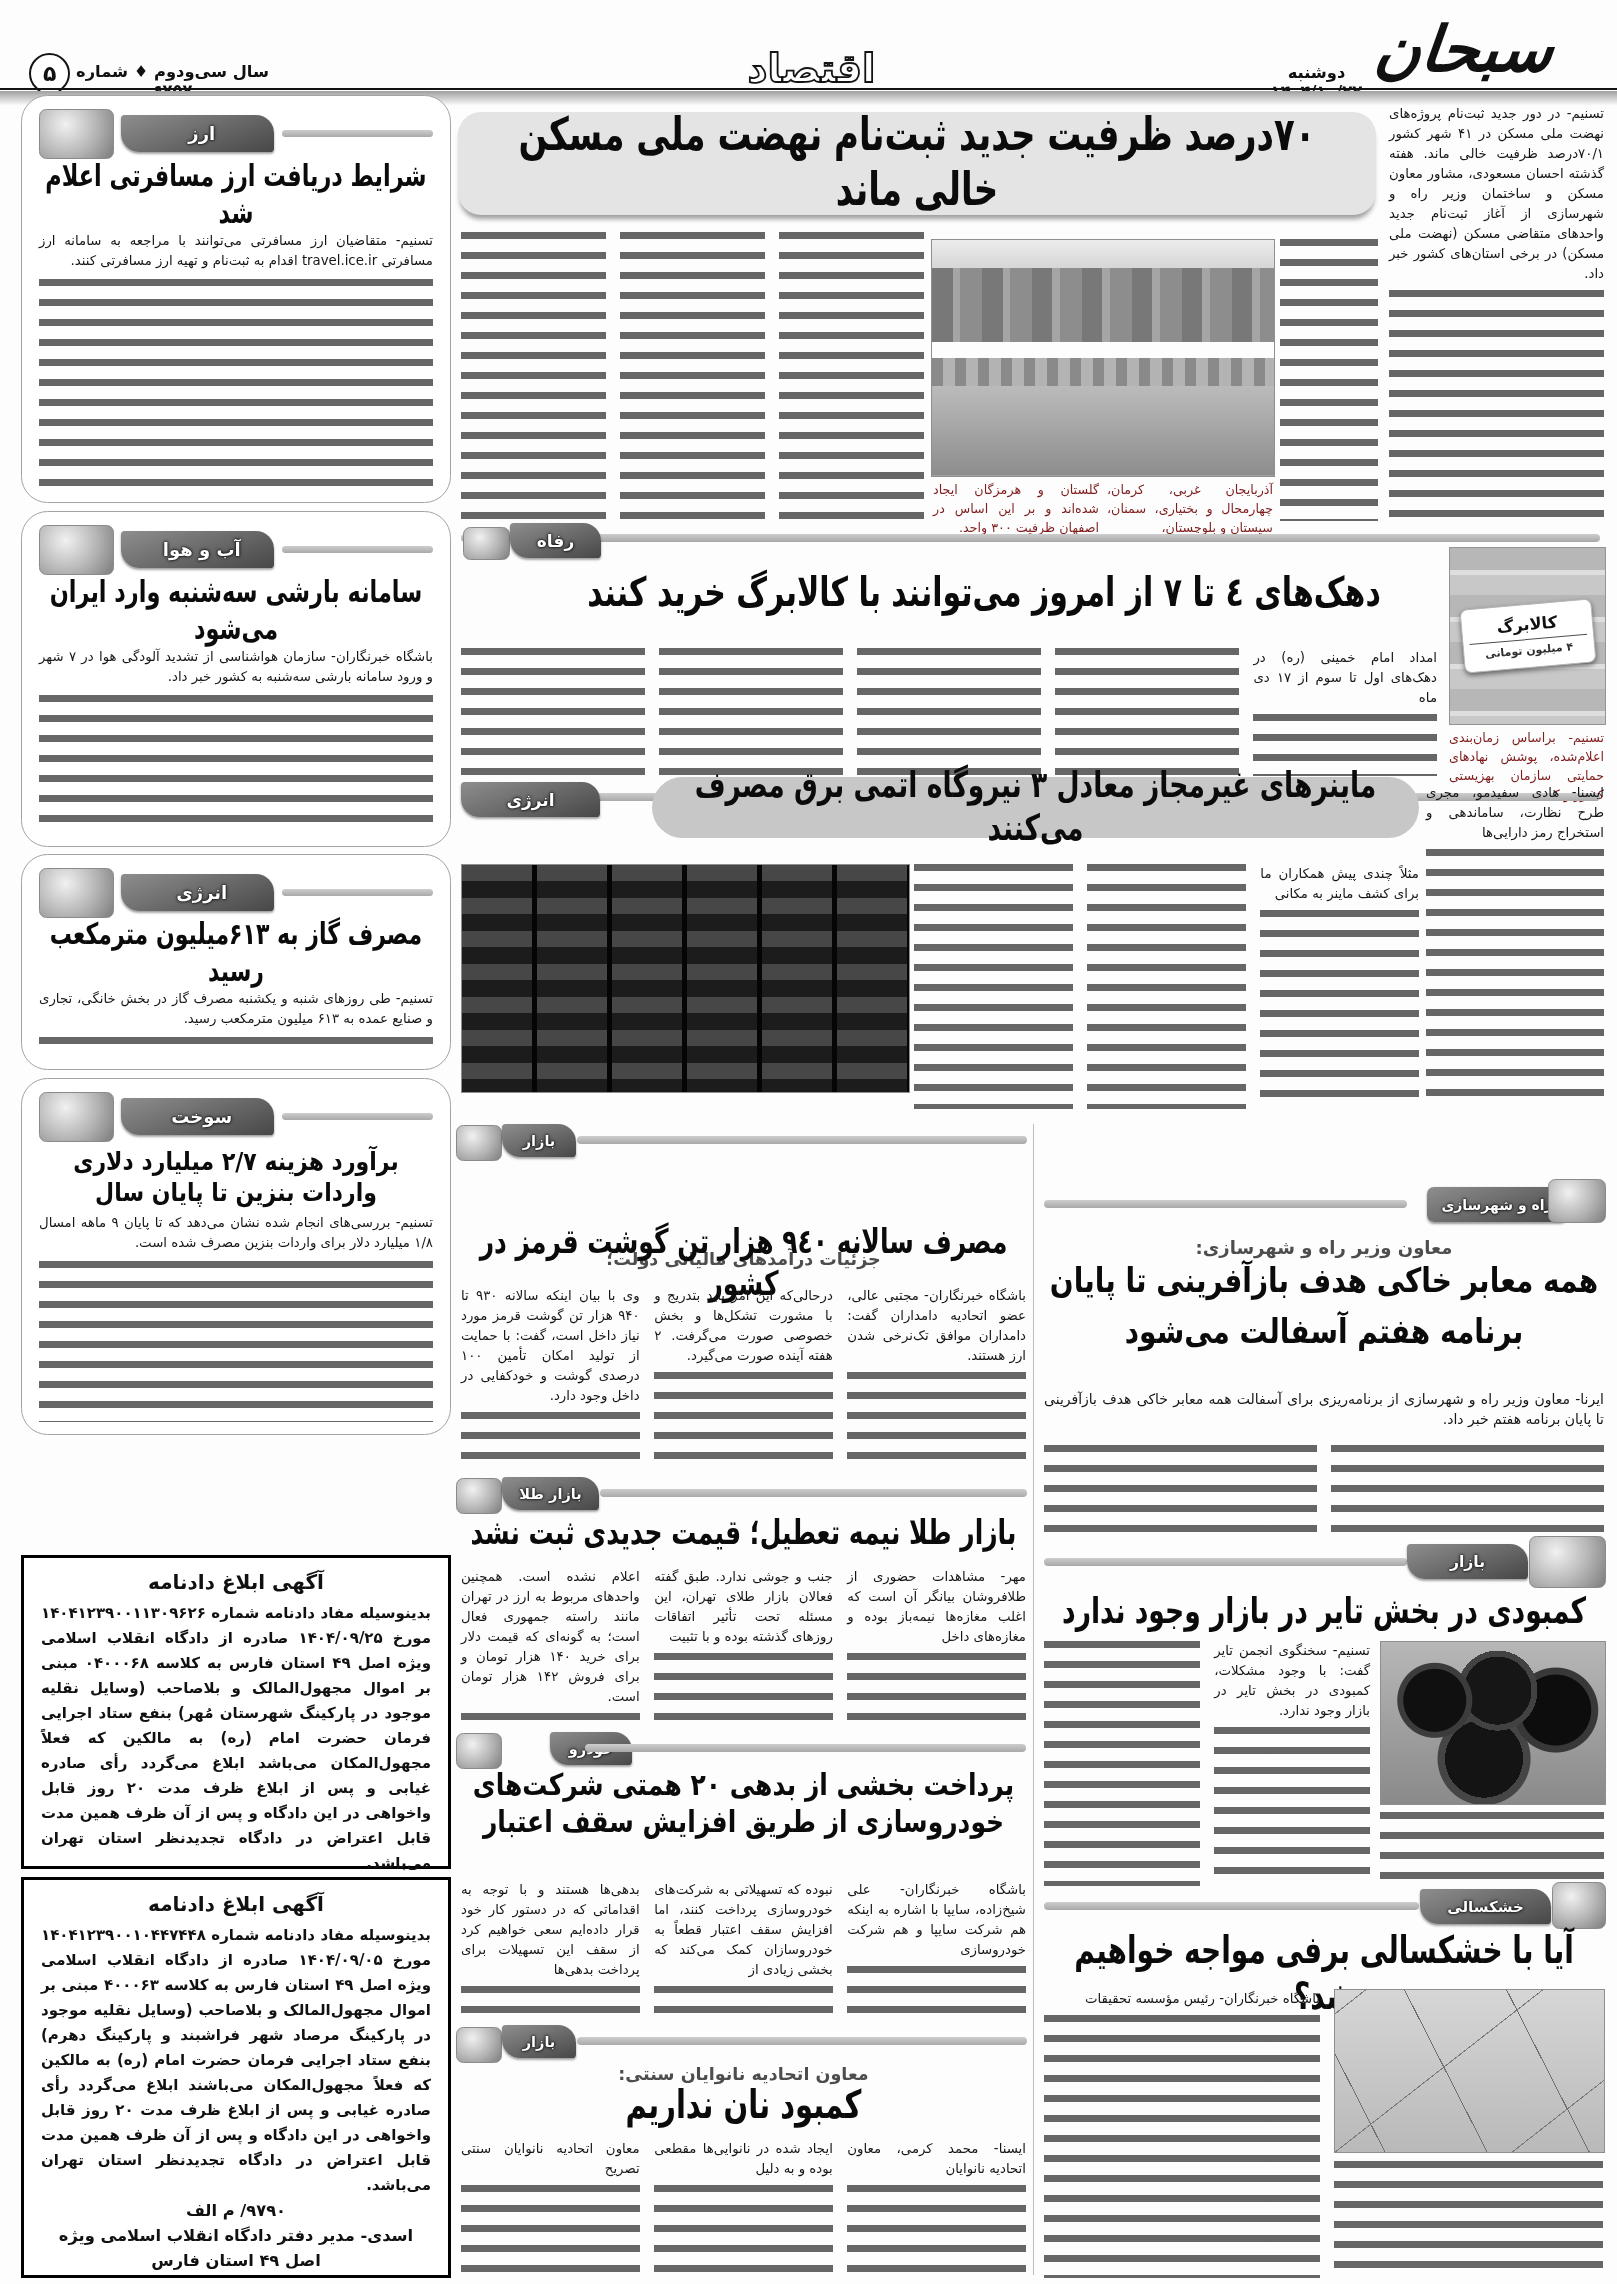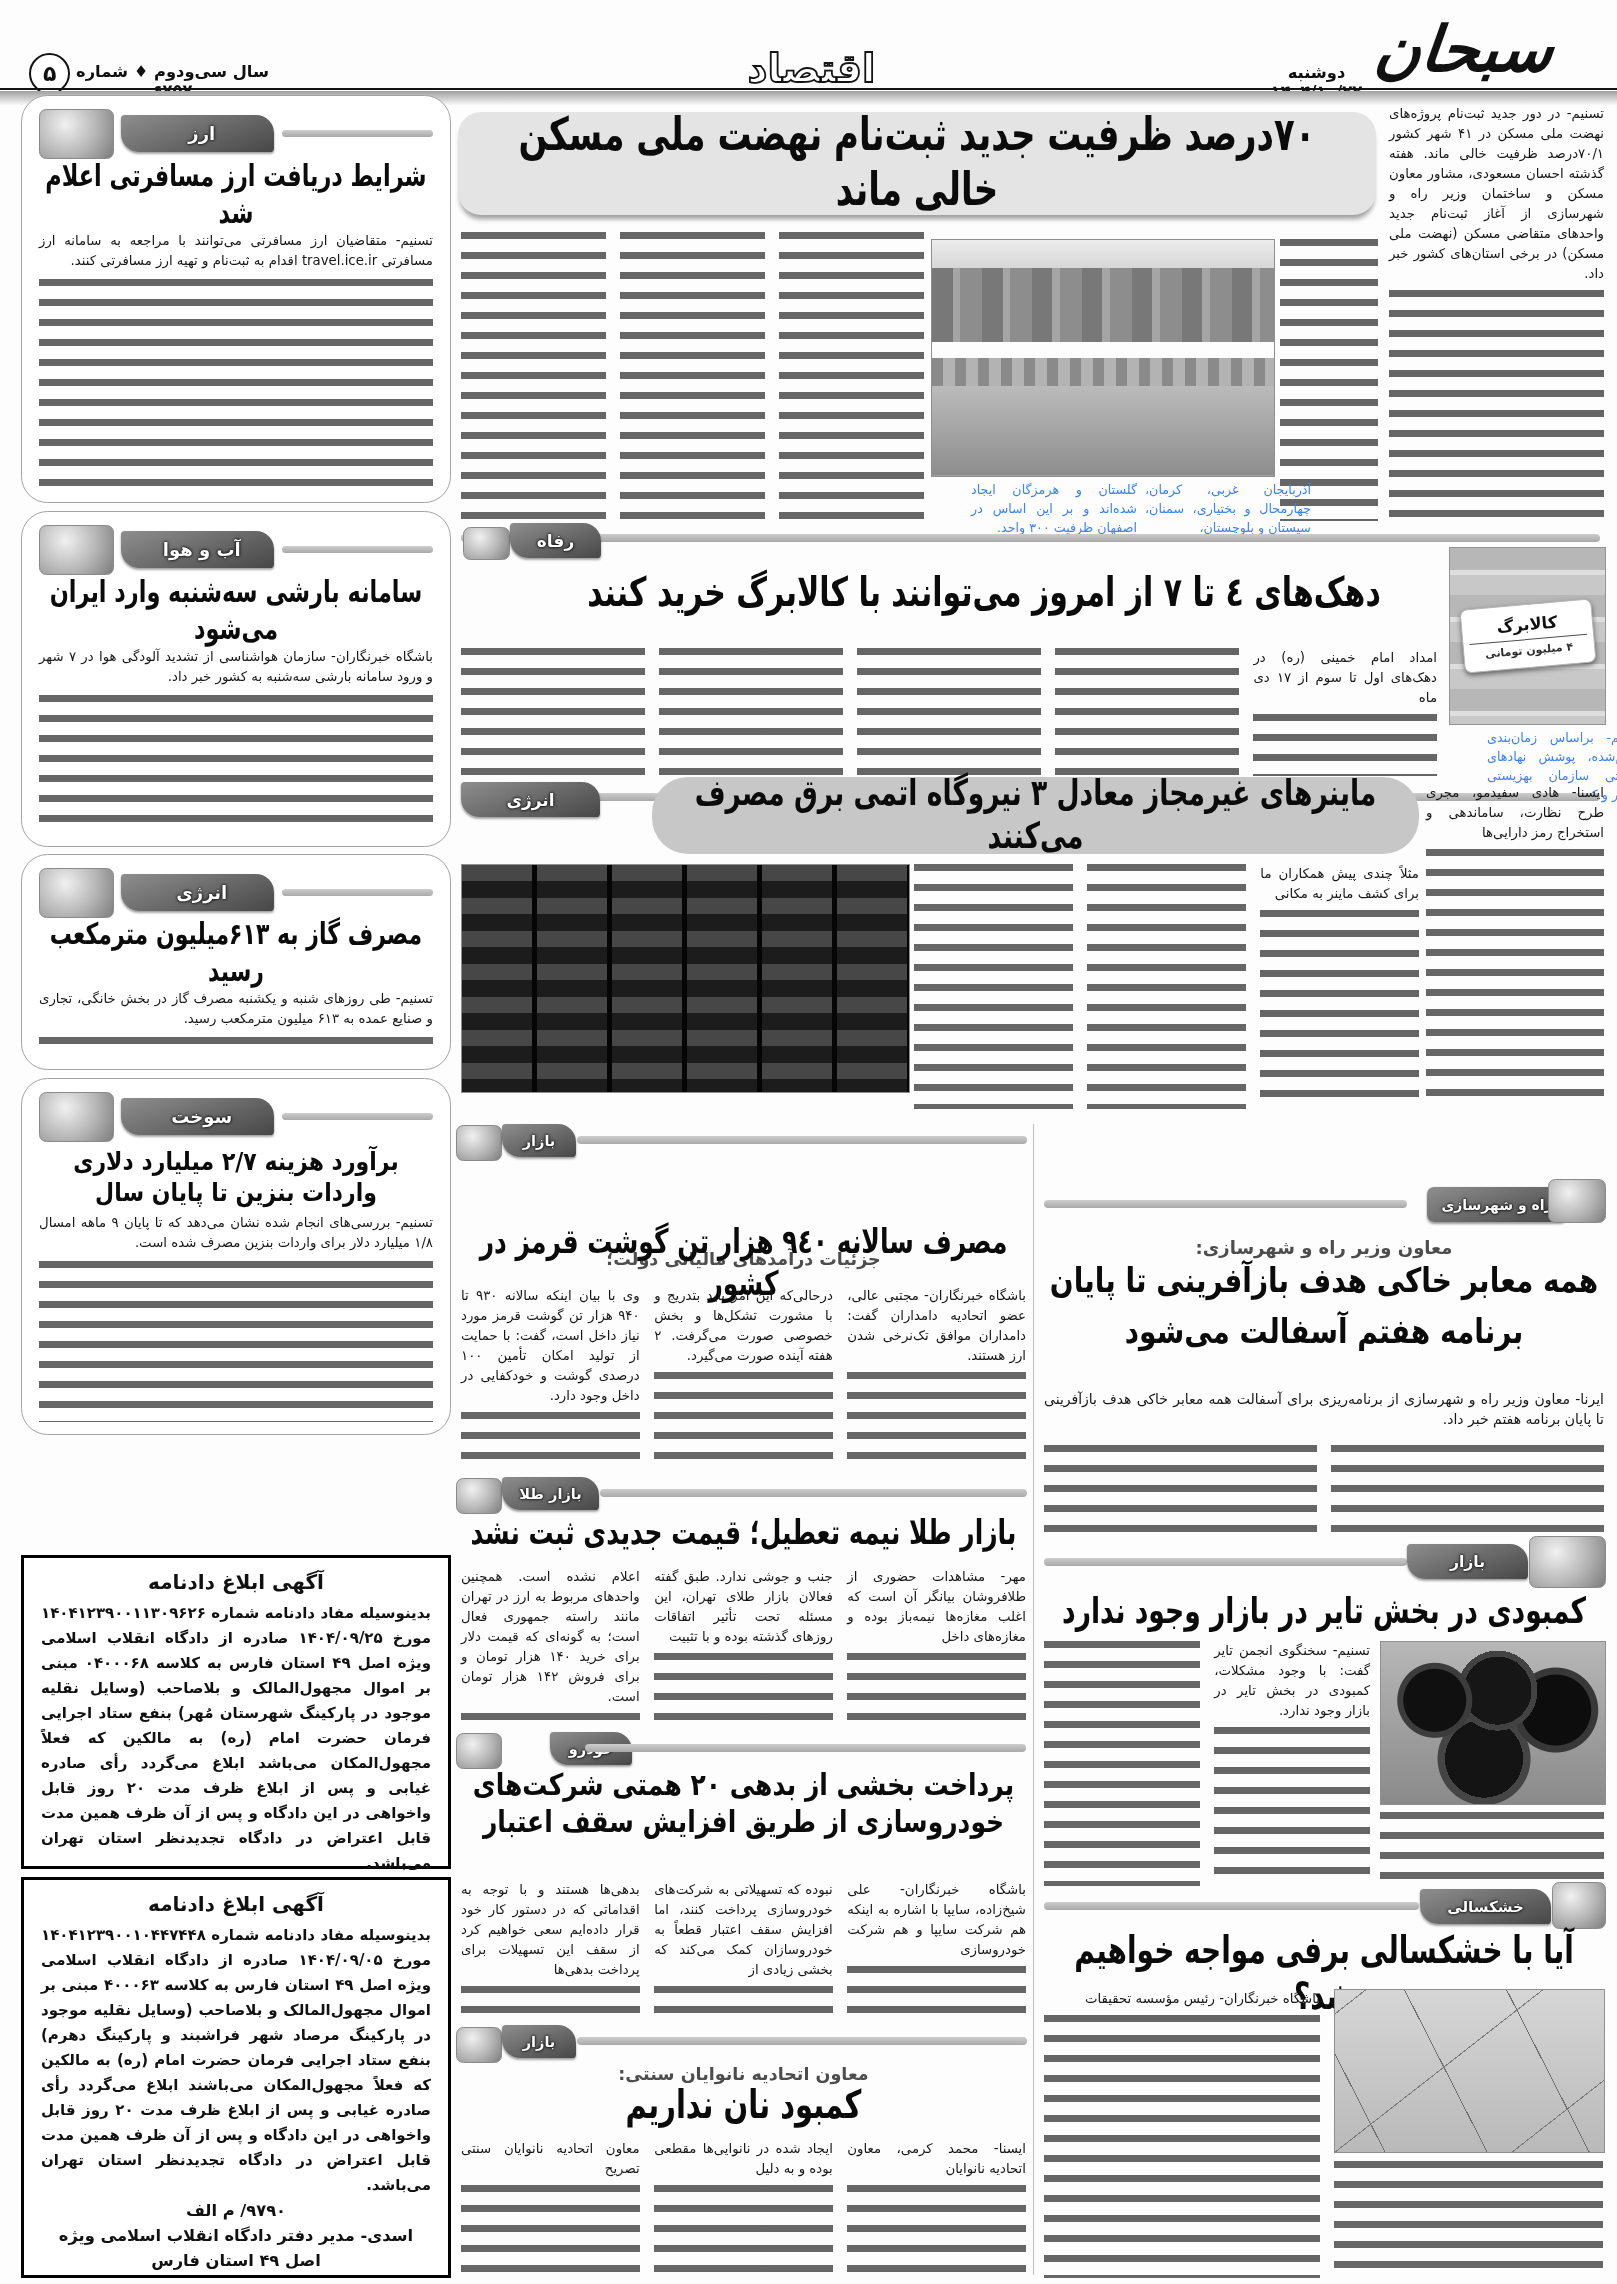--- a/index.html
+++ b/index.html
@@ -19,21 +19,21 @@
   .pnum span{transform:rotate(-45deg);font-size:22px;font-weight:bold;}
   
   .hl{font-weight:bold;color:#0b0b0b;text-align:center;line-height:1.22;}
   .tall{display:inline-block;transform:scaleY(1.35);transform-origin:50% 52%;}
   .kicker{font-weight:bold;color:#4d4d4d;text-align:center;}
   .banner{background:#e4e4e4;border-radius:23px;box-shadow:0 6px 4.8px -2.4px rgba(0,0,0,.38);
           display:flex;align-items:center;justify-content:center;}
   .banner2{background:#c7c7c7;border-radius:36px;display:flex;align-items:center;justify-content:center;}
   
   .lead-p{font-size:13.3px;line-height:20px;text-align:justify;color:#161616;margin:0;}
-  .cap{font-size:12.7px;line-height:19px;text-align:justify;color:#3b82f6;margin-left:38px;}
+  .cap{font-size:12.7px;line-height:19px;text-align:justify;color:#7f1d1d;}
   .greek{background:repeating-linear-gradient(to bottom,#454545 0 7.3px,transparent 7.3px 20px);opacity:.82;}
   .cols{display:flex;gap:14.5px;}
   .col{flex:1;display:flex;flex-direction:column;gap:6px;}
   .col .greek{flex:1;}
   
   .ribbon{background:linear-gradient(160deg,#8e8e8e,#474747);color:#fff;display:flex;align-items:center;
           justify-content:center;font-weight:bold;border-radius:3.6px 18px 3.6px 18px;
           box-shadow:0 1.8px 2.4px rgba(0,0,0,.4);text-shadow:0 0 1.8px #000,0 0 3.6px #000;}
   .strip{background:linear-gradient(#cdcdcd,#a9a9a9);border-radius:4.8px;height:7.9px;}
   .ic{background:radial-gradient(circle at 35% 30%,#f1f1f1,#b4b4b4 55%,#7c7c7c);
@@ -154,21 +154,21 @@
     <div class="col">
         <div class="greek"></div>
       </div>
   </div>
   <div class="s cap" style="left:1450px;top:728px;width:155px;height:52px;">تسنیم- براساس زمان‌بندی اعلام‌شده، پوشش نهادهای حمایتی سازمان بهزیستی کشور و کمیته</div>
 
   <div class="s strip" style="left:462px;top:793px;width:1139px;"></div>
   <div class="s ribbon" style="left:462px;top:782px;width:139px;height:35px;font-size:17px;">
       <span>انرژی</span>
     </div>
-  <div class="s banner2" style="left:653px;top:777px;width:767px;height:77px;">
+  <div class="s banner2" style="left:653px;top:777px;width:767px;height:61px;">
     <div class="hl" style="font-size:26.6px;width:95%;">
       <span class="tall">ماینرهای غیرمجاز معادل ۳ نیروگاه اتمی برق مصرف می‌کنند</span>
     </div>
   </div>
   <div class="s col" style="left:1427px;top:783px;width:178px;height:326px;">
     <p class="lead-p">ایسنا- هادی سفیدمو، مجری طرح نظارت، ساماندهی و استخراج رمز دارایی‌ها</p>
     <div class="greek"></div>
   </div>
   <div class="s photo ph-miners" style="left:462px;top:864px;width:447px;height:227px;"></div>
   <div class="s cols" style="left:915px;top:864px;width:505px;height:245px;">

